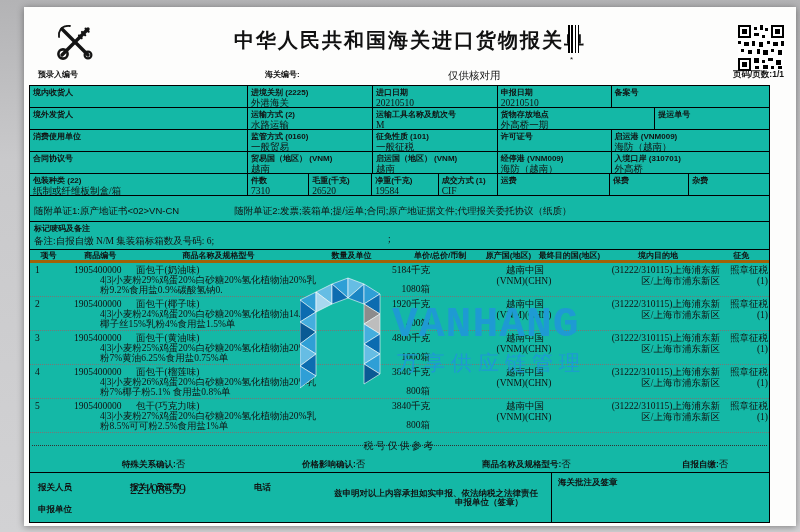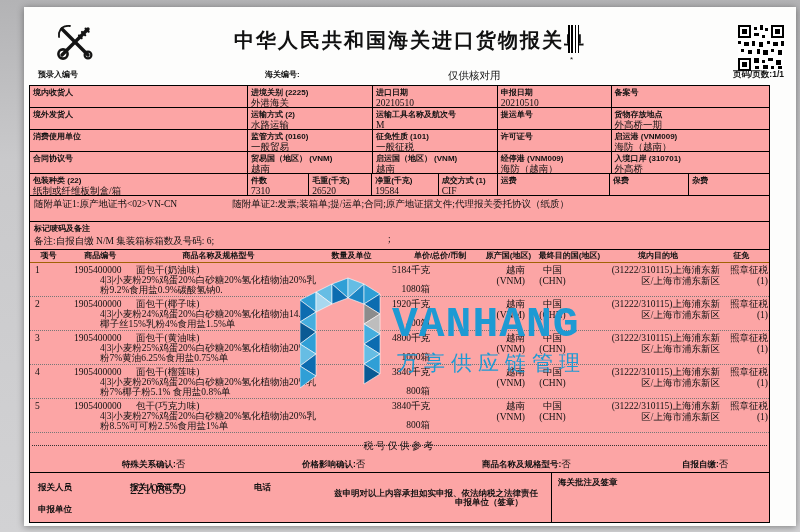--- a/index.html
+++ b/index.html
@@ -11,44 +11,44 @@
   .emblem{position:absolute;left:28px;top:12px}
   .qr{position:absolute;right:12px;top:18px}
   .barcode{position:absolute;left:544px;top:18px;width:11px;height:28px;background:repeating-linear-gradient(90deg,#000 0 1.6px,#fff 1.6px 3.4px)}
   .barstar{position:absolute;left:546px;top:48px;font-size:8px}
   .meta{position:absolute;top:62px;left:0;right:0;height:14px;font-size:8px;font-weight:700}
   .meta .m1{position:absolute;left:14px}
   .meta .m2{position:absolute;left:241px}
   .meta .m3{position:absolute;left:424px;font-weight:400;font-family:"Liberation Serif",serif;font-size:10.5px}
   .meta .m4{position:absolute;right:12px;font-size:8.5px}
   
-  .form{position:absolute;left:5px;top:78px;width:741px;border:1.6px solid #000;background:#fca5a5}
+  .form{position:absolute;left:5px;top:78px;width:741px;border:1.6px solid #000;background:#14b8a6}
   .irow{display:flex;height:22px;border-bottom:1px solid #000}
   .irow .c{border-right:1px solid #000;padding:1px 3px;overflow:hidden}
   .irow .c:last-child{border-right:none}
   .lab{font-size:8px;font-weight:700;white-space:nowrap}
   .val{font-size:9.5px;font-family:"Liberation Serif",serif;line-height:10px;white-space:nowrap}
   .docs{height:26px;border-bottom:1.5px solid #000;padding:1px 4px}
-  .docs .dline{font-size:9.5px;font-family:Liberation Serif, serif;margin-top:1px}
+  .docs .dline{font-size:9.5px;font-family:Liberation Sans, sans-serif;margin-top:8px}
   .docs .d2{margin-left:55px}
   .marks{position:relative;height:28px;border-bottom:1.5px solid #000;padding:1px 4px}
   .marks .rmk{font-size:9.5px;font-family:"Liberation Serif",serif;margin-top:1px}
   .marks .rmk2{position:absolute;left:358px;top:12px;font-size:9.5px;font-family:"Liberation Serif",serif}
-  .ghead{display:flex;height:13px;border-bottom:1px solid #a16207}
+  .ghead{display:flex;height:13px;border-bottom:3px solid #a16207}
   .gh{font-size:8px;font-weight:700;text-align:center;white-space:nowrap;overflow:visible}
   .item{position:relative;height:34px;border-bottom:1px dotted #777;font-family:"Liberation Serif",serif;font-size:9.5px;line-height:10.5px}
   .ps{position:absolute;white-space:pre-line}
   .i-no{left:5px;top:2px}
   .i-code{left:44px;top:2px}
   .i-name{left:106px;top:2px}
   .i-spec{left:70px;top:11.5px;width:330px}
   .i-kg{left:295px;width:105px;top:2px;text-align:right}
   .i-box{left:295px;width:105px;bottom:2px;text-align:right}
   .i-origin{left:420px;width:75px;top:2px;text-align:right}
-  .i-dest{left:495px;width:55px;top:2px;text-align:center}
+  .i-dest{left:495px;width:55px;top:2px;text-align:left}
   .i-dom{left:500px;width:190px;top:2px;text-align:right}
   .i-tax{left:688px;width:50px;top:2px;text-align:right}
   .spacer{height:4px}
   .taxnote{position:relative;height:16px}
   .taxnote .dotline{position:absolute;left:2px;right:2px;top:8px;border-top:1.5px dotted #333}
   .taxnote span{position:absolute;left:0;right:0;top:2px;text-align:center;font-family:"Liberation Serif",serif;font-size:10px;letter-spacing:2px}
   .confirms{position:relative;height:20px;border-bottom:1.4px solid #000}
   .confirms .cf{position:absolute;top:5px;font-size:8.5px;font-weight:700}
   .confirms .cf .v{font-weight:400;font-family:"Liberation Serif",serif;font-size:9.5px}
   .cf1{left:92px}.cf2{left:272px}.cf3{left:452px}.cf4{left:652px}
@@ -168,27 +168,27 @@
             <div class="val"></div>
           </div>
         <div class="c" style="width:16.9%">
             <div class="lab">运输方式 (2)</div>
             <div class="val">水路运输</div>
           </div>
         <div class="c" style="width:16.9%">
             <div class="lab">运输工具名称及航次号</div>
             <div class="val">M</div>
           </div>
-        <div class="c" style="width:15.4%">
-            <div class="lab">提运单号</div>
-            <div class="val"></div>
-          </div>
         <div class="c" style="width:21.3%">
             <div class="lab">货物存放地点</div>
             <div class="val">外高桥一期</div>
+          </div>
+        <div class="c" style="width:15.4%">
+            <div class="lab">提运单号</div>
+            <div class="val"></div>
           </div>
       </div>
 
       <div class="irow">
         <div class="c" style="width:29.5%">
             <div class="lab">消费使用单位</div>
             <div class="val"></div>
           </div>
         <div class="c" style="width:16.9%">
             <div class="lab">监管方式 (0160)</div>

